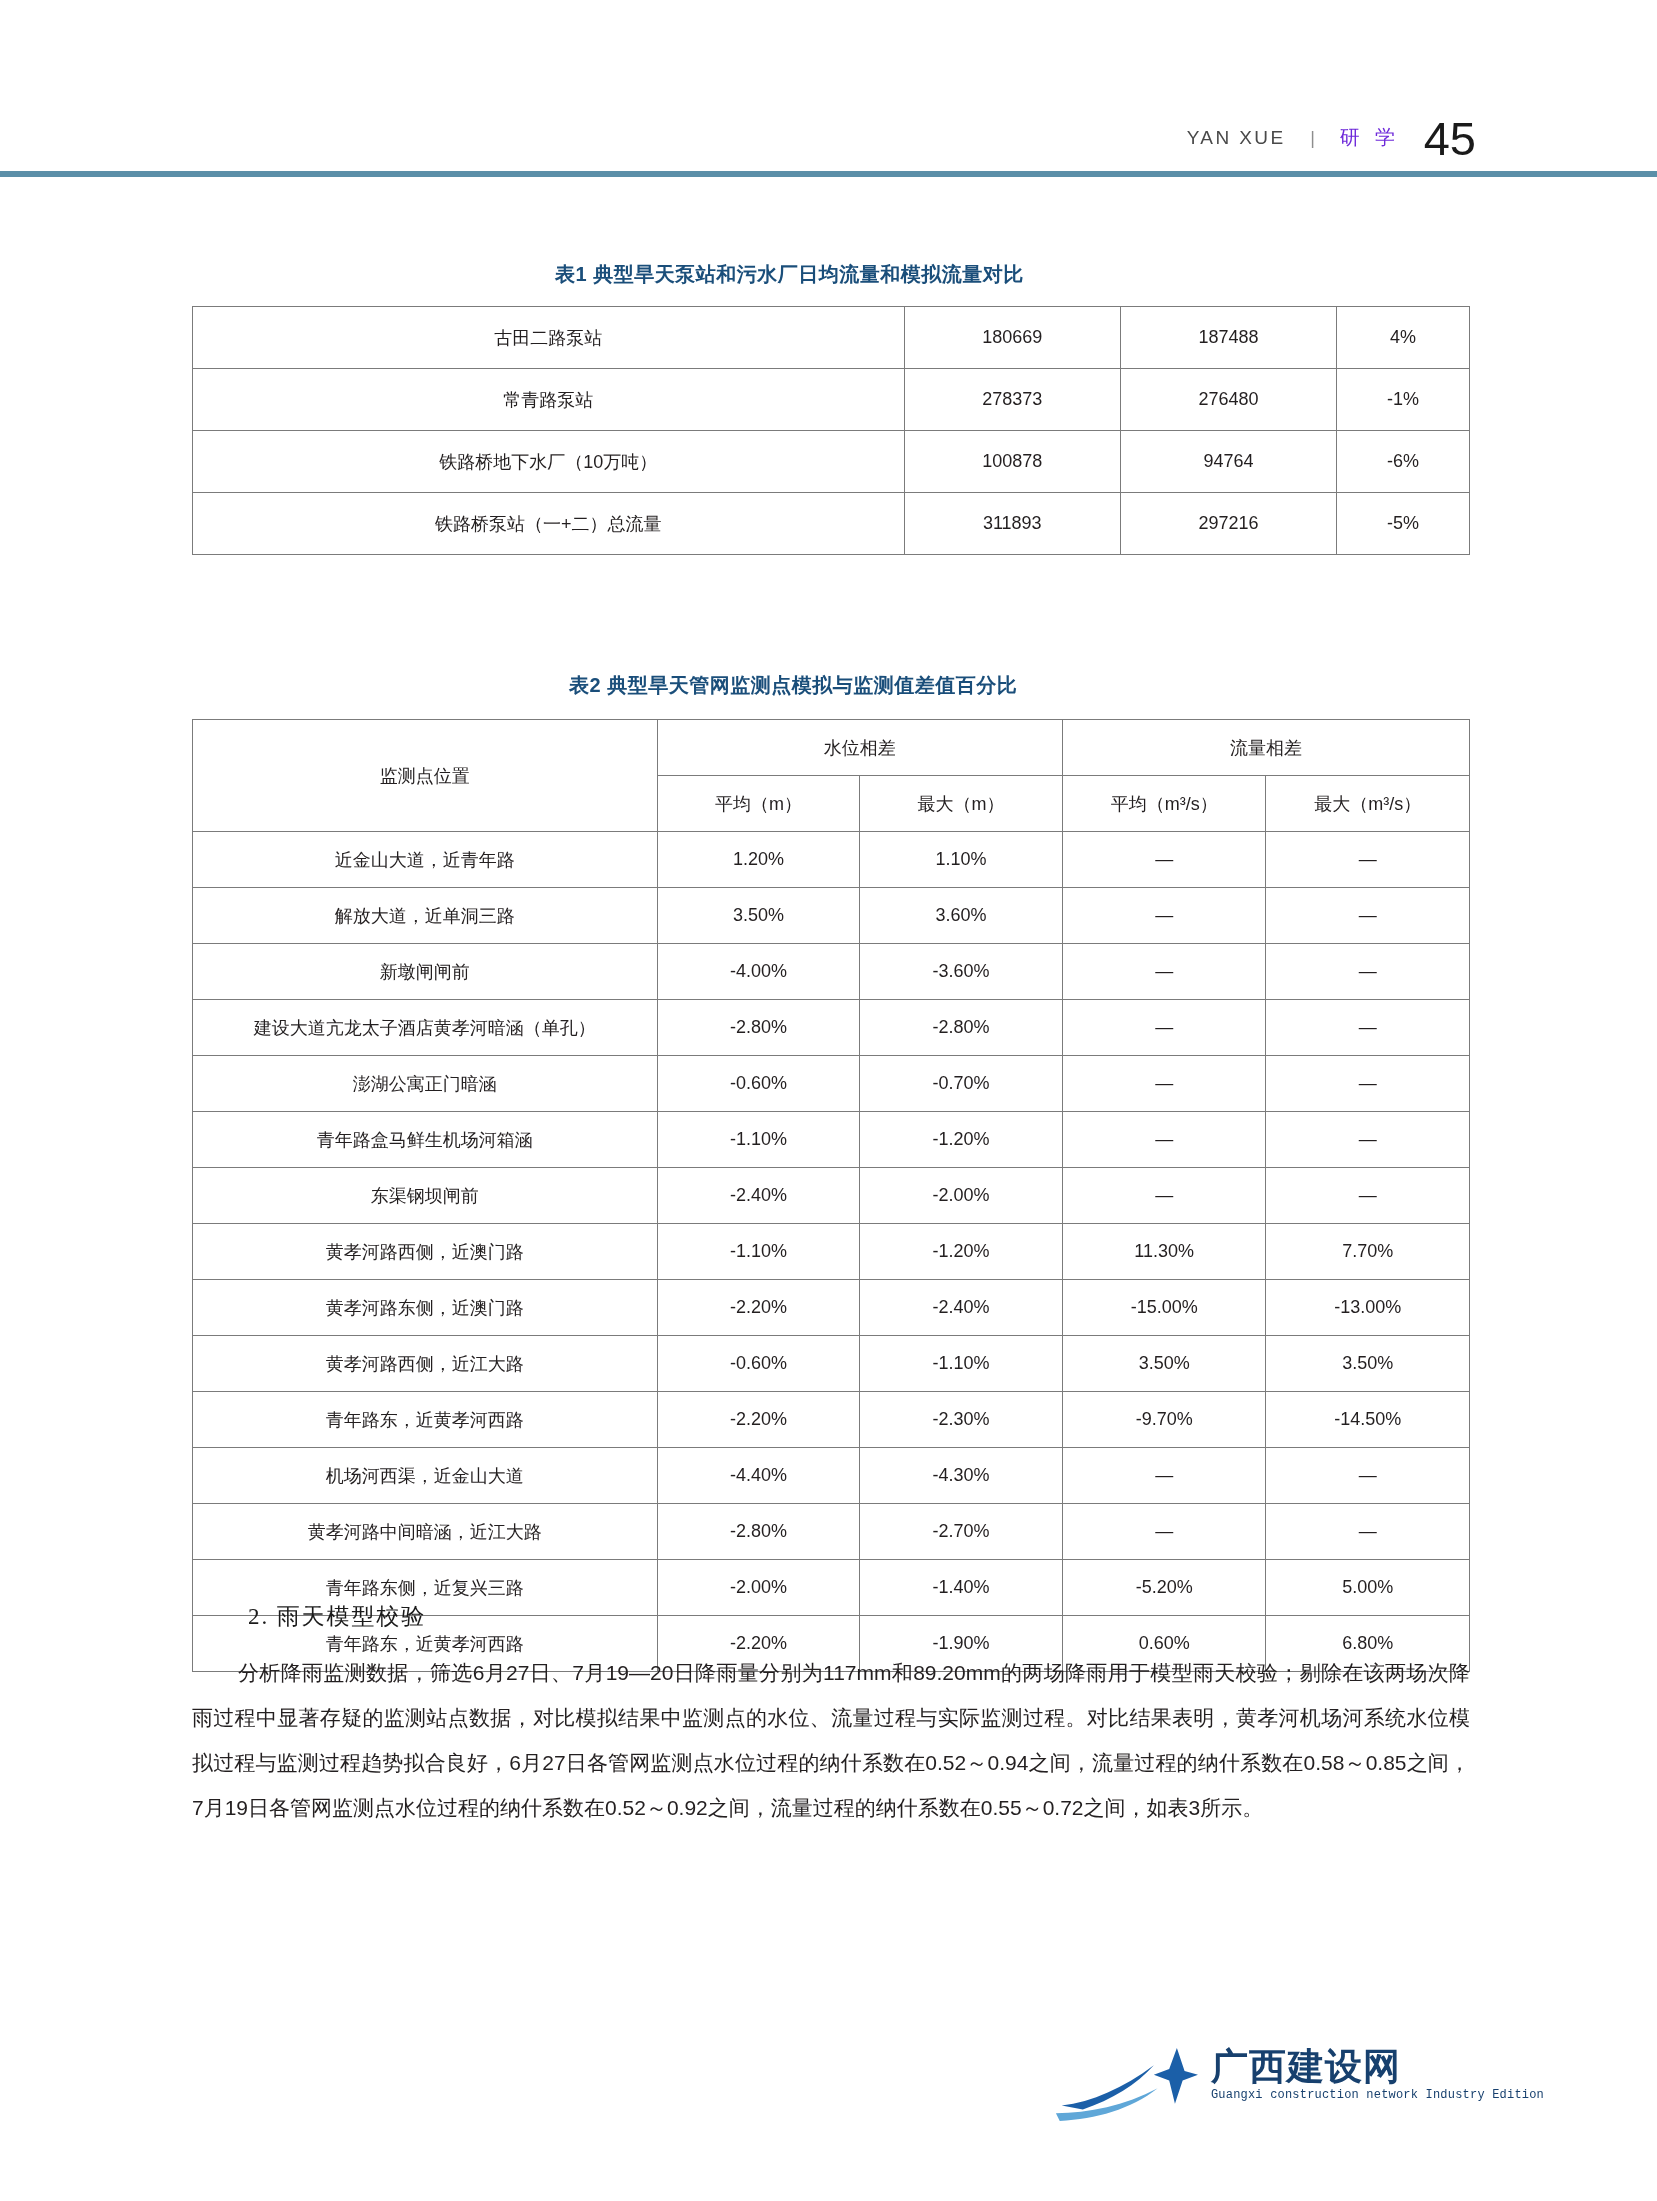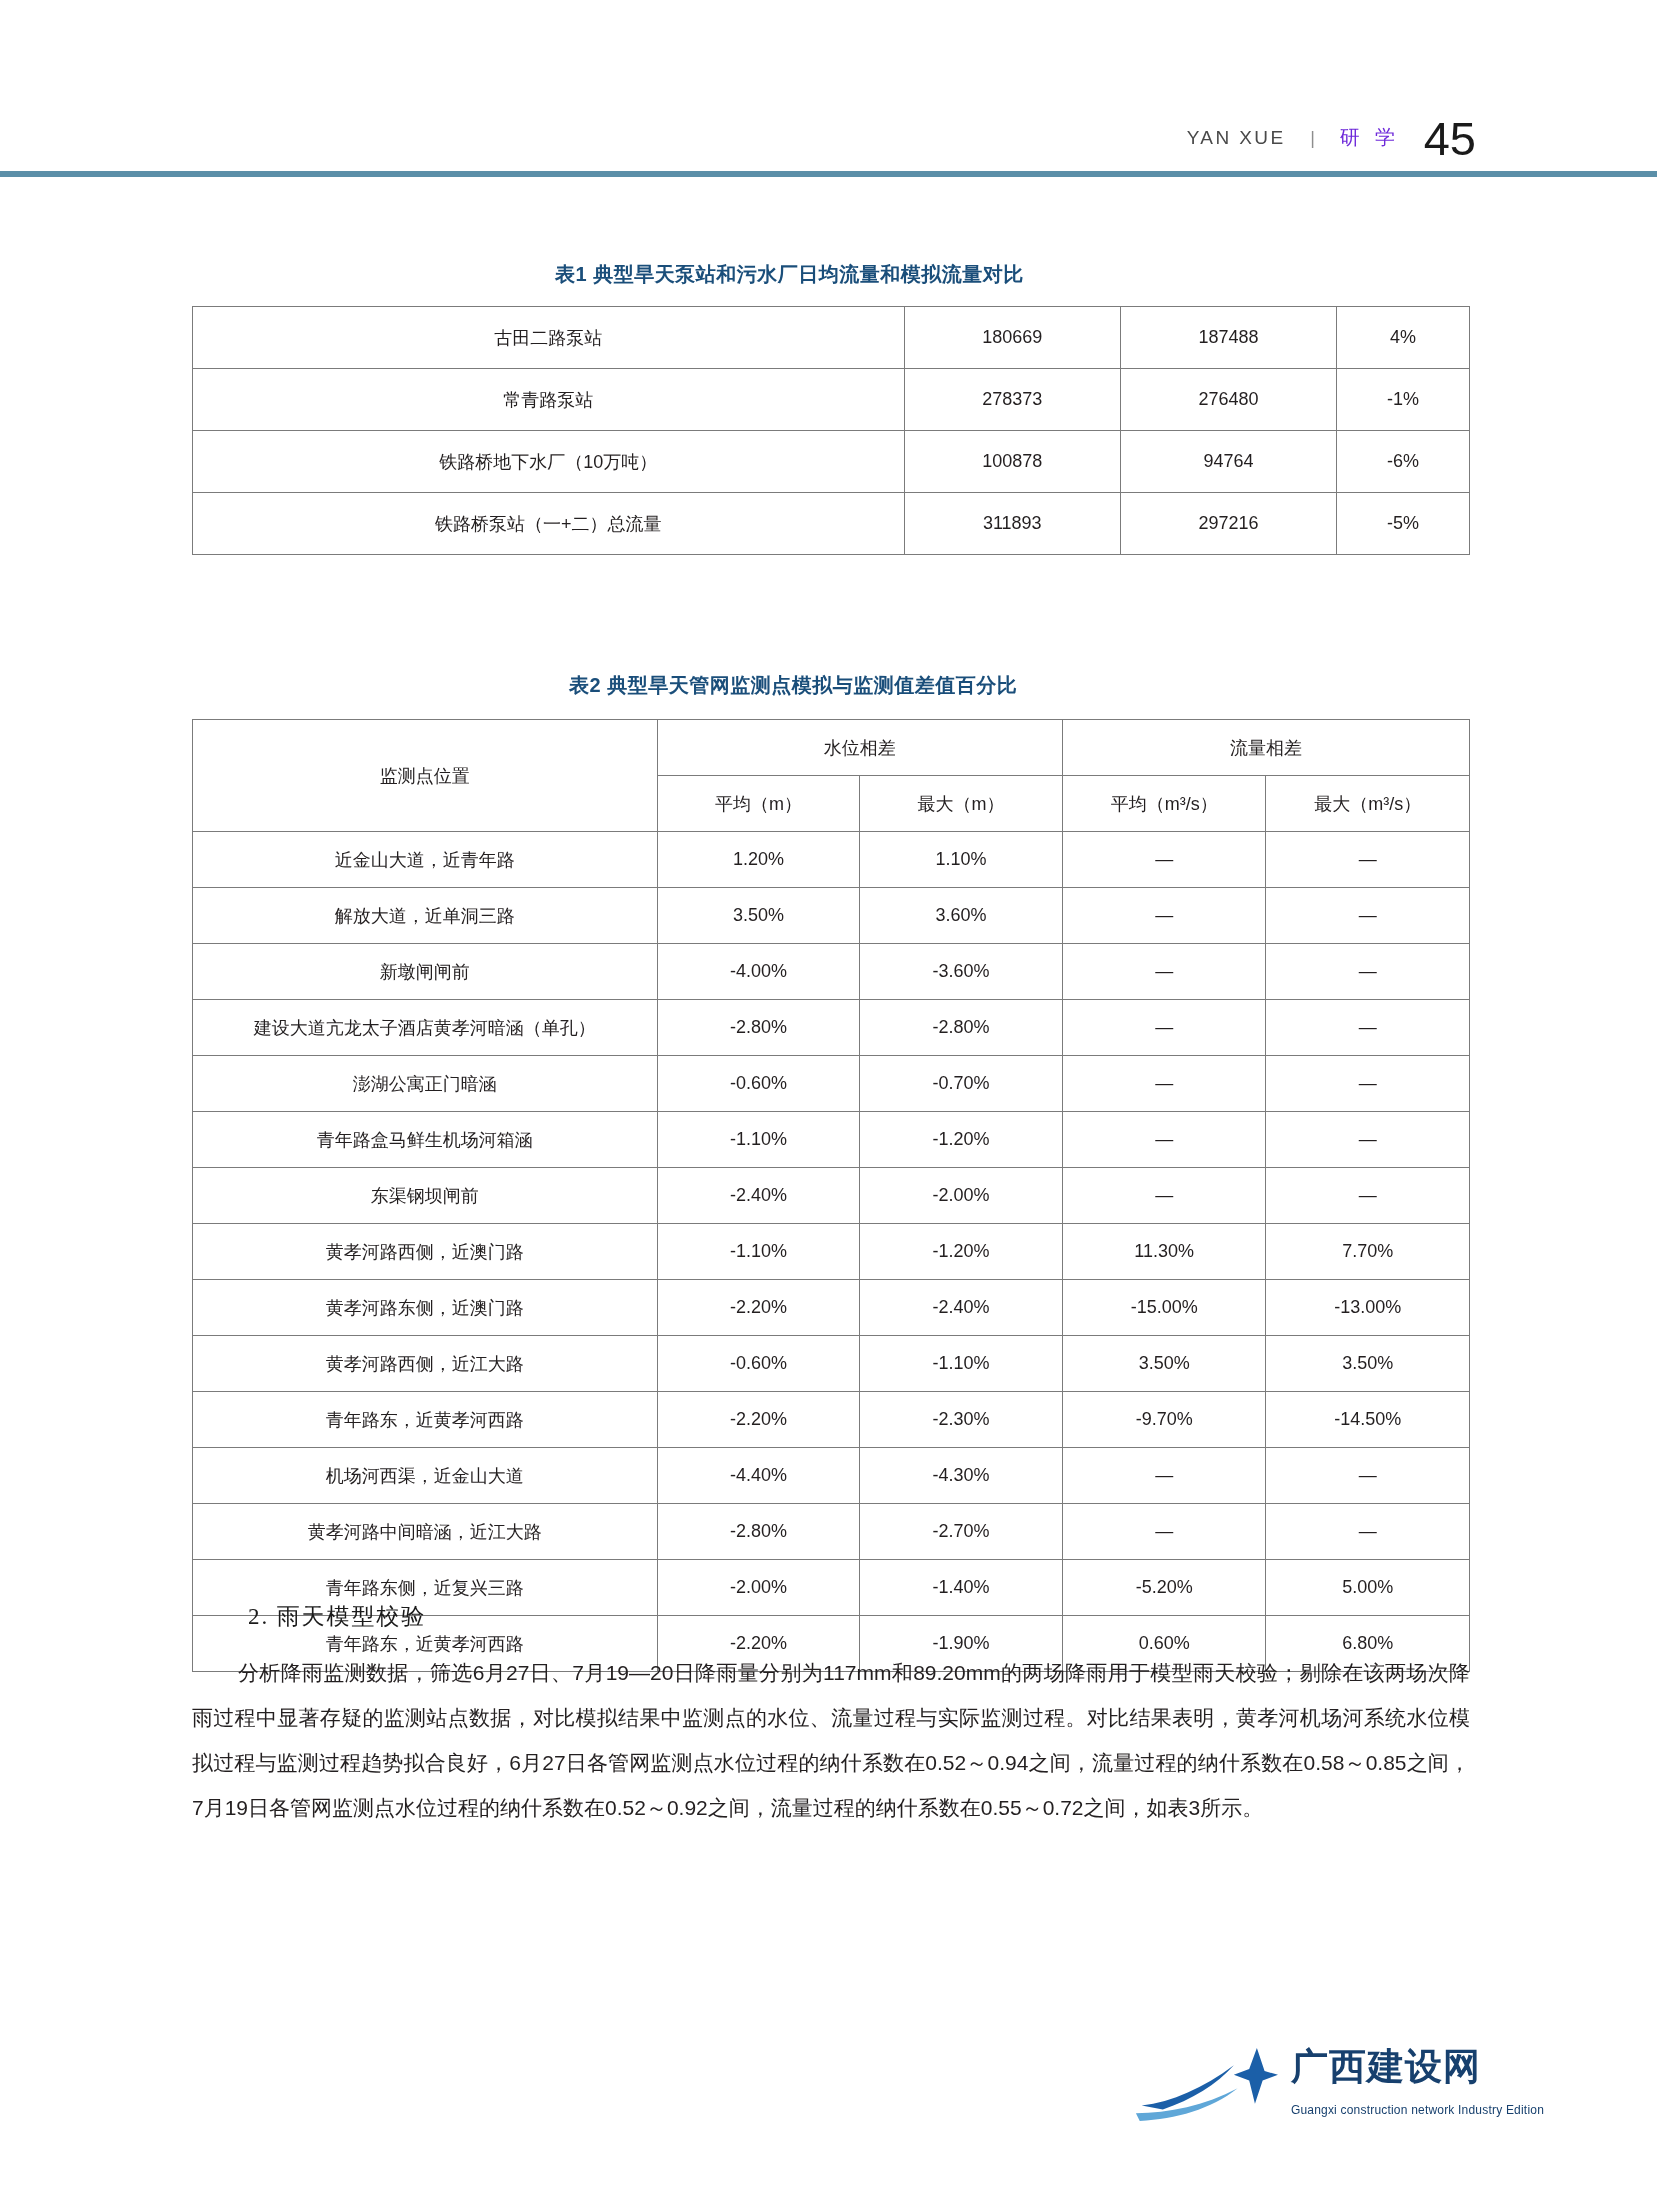--- a/index.html
+++ b/index.html
@@ -163,21 +163,22 @@
     font-size: 37px;
     color: #17406e;
     letter-spacing: 1px;
     font-weight: bold;
     line-height: 42px;
   }
   .logo-en {
     font-size: 12px;
     color: #17406e;
     letter-spacing: 0.2px;
-    margin-top: 15px;
+    margin-top: 0;
+    font-family: Liberation Mono, monospace;
   }
 </style>
 </head>
 <body>
 
 <div class="page">
 
   <div class="header">
     <span class="hdr-en">YAN XUE</span>
     <span class="hdr-sep">|</span>

